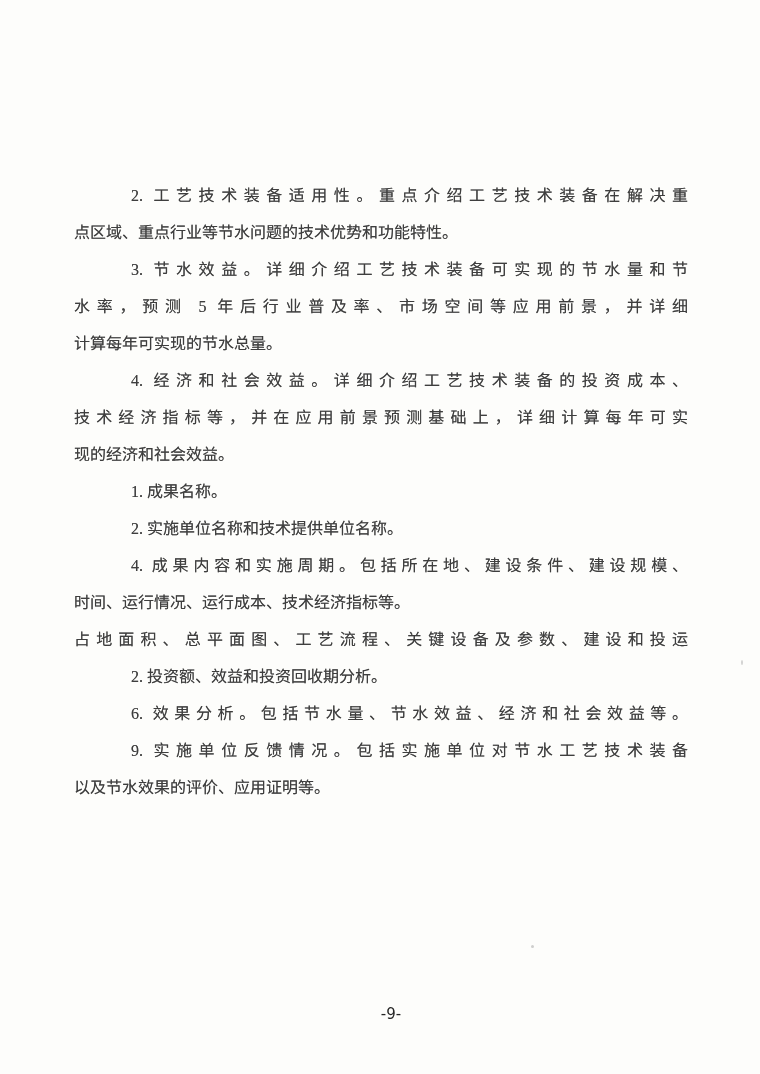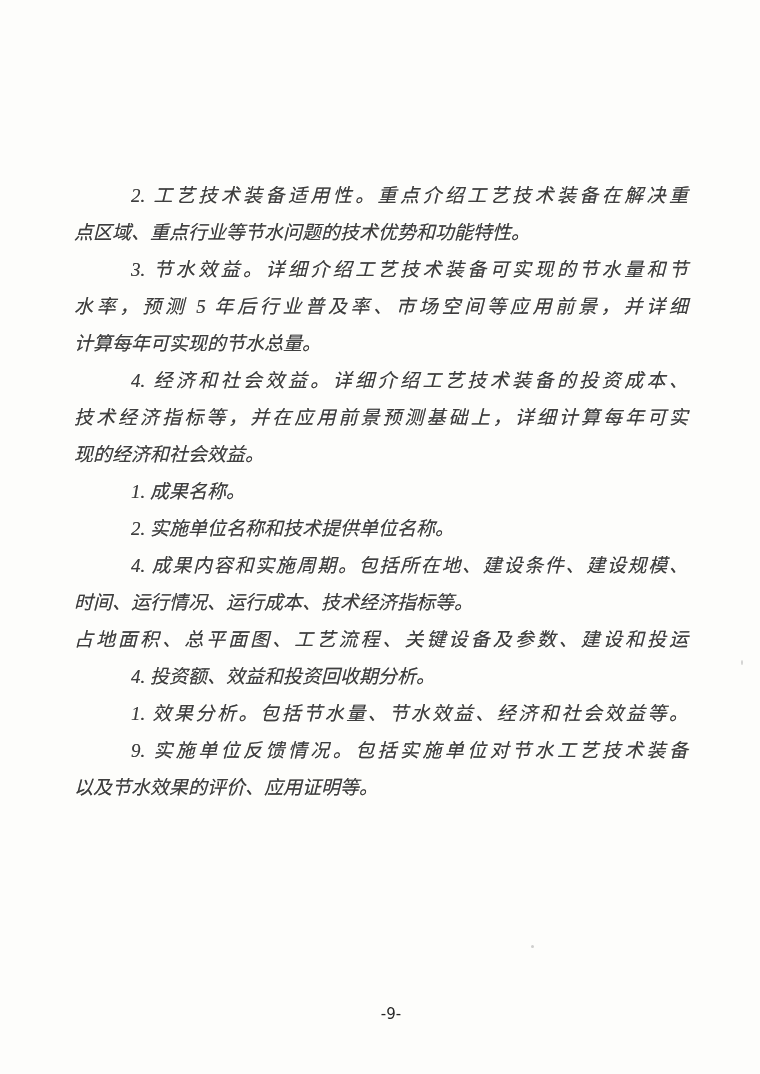--- a/index.html
+++ b/index.html
@@ -17,25 +17,24 @@
   .page {
     position: absolute;
     inset: 0;
     background: var(--paper, #fdfdfb);
   }
   .text-block {
     position: absolute;
     left: 74px;
     top: 177px;
     width: 614px;
-    font-size: 19px;
+    font-size: 16px;
     line-height: 37px;
     color: var(--ink, #3e3e3e);
     text-shadow: 0 0 0.6px rgba(70,70,70,0.65);
-    font-style: italic;
   }
   .t-line {
     text-align: justify;
     white-space: nowrap;
     height: 37px;
   }
   .t-line.stretch {
     white-space: normal;
     text-align-last: justify;
   }
@@ -70,21 +69,21 @@
       <div class="t-line stretch">水率，预测 5 年后行业普及率、市场空间等应用前景，并详细</div>
       <div class="t-line">计算每年可实现的节水总量。</div>
       <div class="t-line indent stretch">4. 经济和社会效益。详细介绍工艺技术装备的投资成本、</div>
       <div class="t-line stretch">技术经济指标等，并在应用前景预测基础上，详细计算每年可实</div>
       <div class="t-line">现的经济和社会效益。</div>
       <div class="t-line indent">1. 成果名称。</div>
       <div class="t-line indent">2. 实施单位名称和技术提供单位名称。</div>
       <div class="t-line indent stretch">4. 成果内容和实施周期。包括所在地、建设条件、建设规模、</div>
       <div class="t-line">时间、运行情况、运行成本、技术经济指标等。</div>
       <div class="t-line stretch">占地面积、总平面图、工艺流程、关键设备及参数、建设和投运</div>
-      <div class="t-line indent">4. 投资额、效益和投资回收期分析。</div>
-      <div class="t-line indent stretch">1. 效果分析。包括节水量、节水效益、经济和社会效益等。</div>
+      <div class="t-line indent">2. 投资额、效益和投资回收期分析。</div>
+      <div class="t-line indent stretch">6. 效果分析。包括节水量、节水效益、经济和社会效益等。</div>
       <div class="t-line indent stretch">9. 实施单位反馈情况。包括实施单位对节水工艺技术装备</div>
       <div class="t-line">以及节水效果的评价、应用证明等。</div>
     </main>
   <div class="page-number">-9-</div>
   <div class="speck speck-1"></div>
   <div class="speck speck-2"></div>
 </div>
 
 </body></html>

